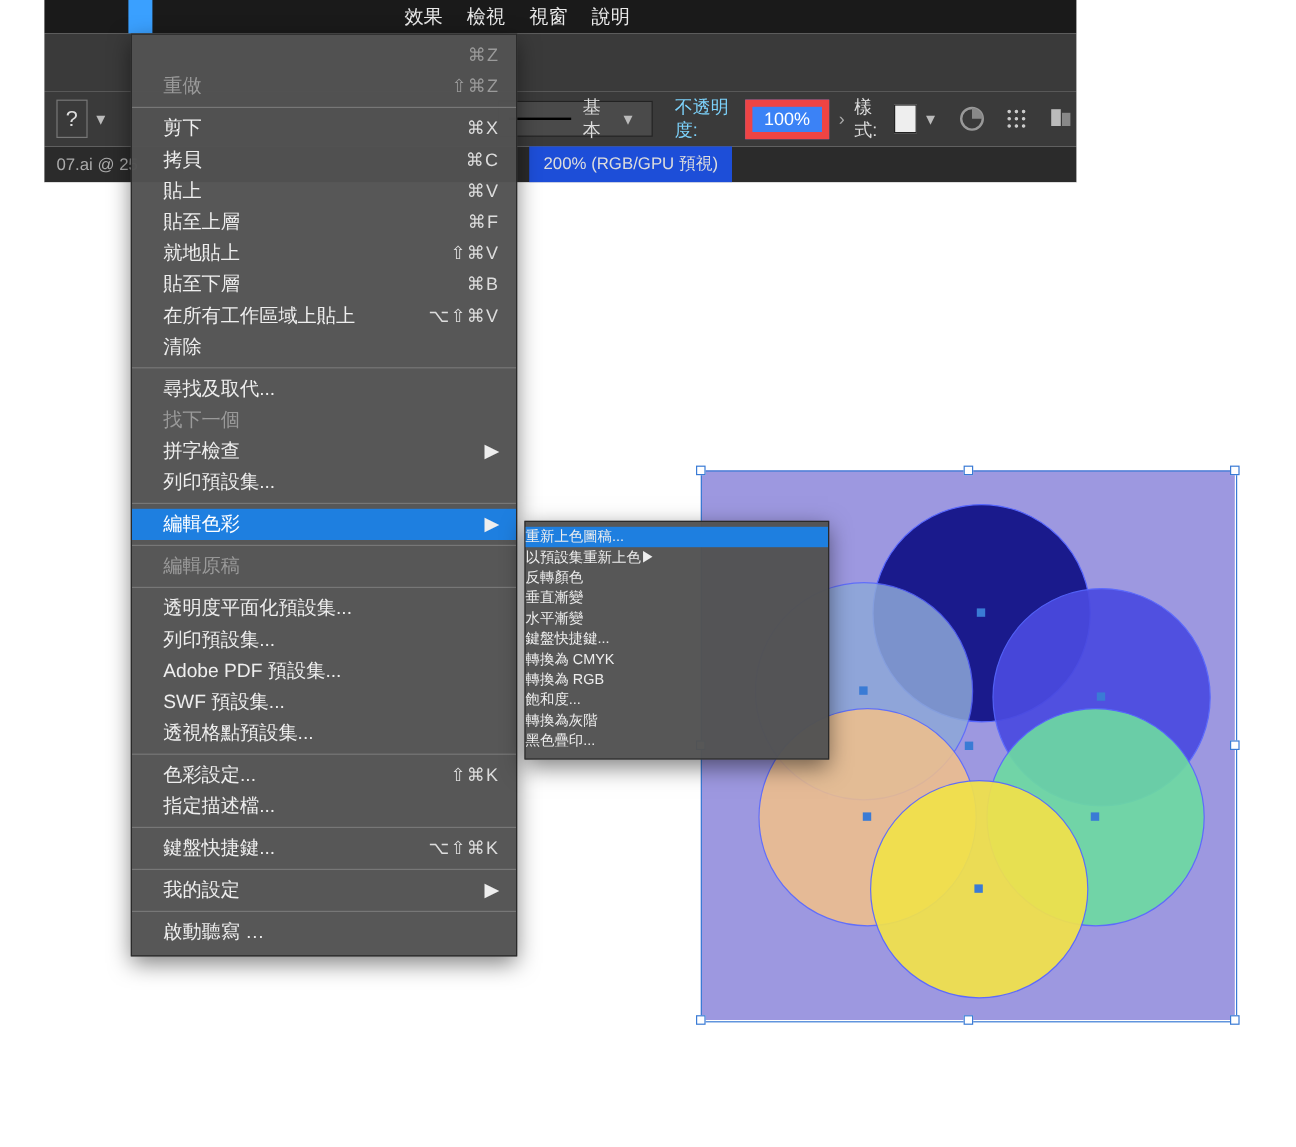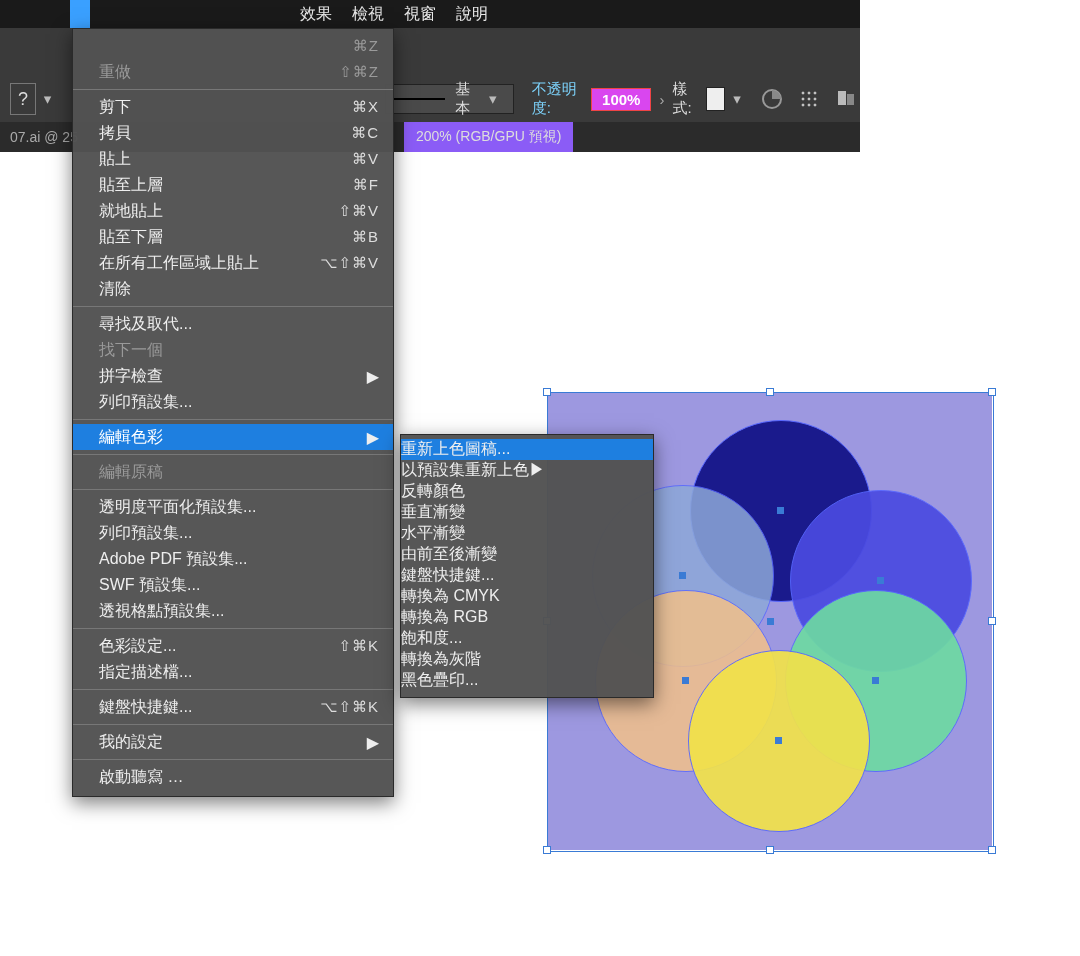--- a/index.html
+++ b/index.html
@@ -1,51 +1,51 @@
 <!DOCTYPE html>
 <html><head>
 <meta charset="utf-8">
 <style>
   html,body{margin:0;padding:0;width:1080px;height:956px;background:#fff;font-family:"Helvetica Neue",Arial,"PingFang TC","Heiti TC",sans-serif;overflow:hidden;}
-  .app{position:relative;width:860px;height:956px;}
+  .app{position:relative;width:860px;height:956px;margin-left:37px;}
   
   .menubar{position:absolute;left:0;top:0;right:0;height:28px;background:#1a1a1a;display:flex;align-items:center;padding-left:70px;color:#e8e8e8;font-size:16px;}
   .menubar .mb-item{cursor:default;padding:0 10px;height:28px;display:flex;align-items:center;}
   .menubar .mb-item.active{background:#3aa0ff;color:#fff;}
   .menubar .gap{width:200px;}
   
   .row2{position:absolute;left:0;top:28px;right:0;height:48px;background:#3a3a3a;}
   .row3{position:absolute;left:0;top:76px;right:0;height:46px;background:#3a3a3a;display:flex;align-items:center;color:#ddd;font-size:15px;}
   .row3 .qbox{margin-left:10px;width:30px;height:30px;border:1px solid #777;display:flex;align-items:center;justify-content:center;color:#ddd;font-size:18px;}
   .row3 .dd{width:14px;text-align:center;color:#bbb;margin:0 6px;}
   .row3 .spacer1{width:400px;}
   .stroke-box{display:flex;align-items:center;background:#4a4a4a;border:1px solid #222;height:28px;padding:0 8px;margin-left:6px;}
   .stroke-line{width:60px;height:2px;background:#000;margin-right:10px;}
   .opacity-label{margin-left:18px;color:#7dd3fc;}
-  .opacity-val{display:inline-block;background:#d946ef;border:1px solid #ef4444;padding:2px 10px;margin-left:8px;color:#fff;font-weight:bold;}
+  .opacity-val{display:inline-block;background:#3b82f6;border:6px solid #ef4444;padding:2px 10px;margin-left:8px;color:#fff;}
   .chev{display:inline-block;margin:0 8px;color:#aaa;}
   .style-swatch{display:inline-block;width:22px;height:22px;background:#eee;vertical-align:middle;margin-left:6px;border:1px solid #222;}
   .ico{display:inline-flex;align-items:center;justify-content:center;width:34px;height:28px;margin-left:10px;}
   .row4{position:absolute;left:0;top:122px;right:0;height:30px;background:#2b2b2b;display:flex;align-items:center;color:#ddd;font-size:14px;padding-left:4px;}
-  .row4 .tab{background:#8b5cf6;height:30px;display:flex;align-items:center;padding:0 12px;color:#ddd;}
+  .row4 .tab{background:#1d4ed8;height:30px;display:flex;align-items:center;padding:0 12px;color:#ddd;}
   
   .canvas{position:absolute;left:0;top:152px;right:0;bottom:0;background:#fff;}
   .circle{position:absolute;border-radius:50%;border:1px solid #5767ff;}
   .sel-handle{position:absolute;width:8px;height:8px;background:#fff;border:1px solid #3a7bd5;box-sizing:border-box;}
   .center-pt{position:absolute;width:7px;height:7px;background:#3a7bd5;}
   
   .menu{position:absolute;left:72px;top:28px;width:320px;background:rgba(82,82,82,0.97);border:1px solid #2a2a2a;box-shadow:0 6px 18px rgba(0,0,0,.5);color:#eee;font-size:16px;padding:4px 0 6px 0;}
   .menu .mi{display:flex;align-items:center;justify-content:space-between;height:26px;padding:0 14px 0 26px;white-space:nowrap;}
   .menu .mi.disabled{color:#9a9a9a;}
   .menu .mi.selected{background:#1e7fe0;color:#fff;}
   .menu .mi .sc{color:#ddd;font-size:15px;letter-spacing:1px;}
   .menu .mi.disabled .sc{color:#9a9a9a;}
   .menu .mi .arrow{color:#eee;}
   .menu .sep{height:1px;background:#777;margin:4px 0;}
-  .submenu{position:absolute;left:400px;top:434px;width:252px;background:rgba(82,82,82,0.97);border:1px solid #2a2a2a;box-shadow:0 6px 18px rgba(0,0,0,.5);color:#eee;font-size:16px;padding:4px 0 6px 0;}
+  .submenu{position:absolute;left:400px;top:434px;width:252px;background:rgba(82,82,82,0.97);border:1px solid #2a2a2a;box-shadow:0 6px 18px rgba(0,0,0,.5);color:#eee;font-size:12px;padding:4px 0 6px 0;}
   .submenu .mi.selected{background:#1e7fe0;}
 </style>
 </head>
 <body>
 
 <div class="app">
 
   <div class="menubar">
     <div class="mb-item active"></div>
     <div class="gap"></div>
@@ -251,21 +251,20 @@
       </div>
   </div>
 
   <div class="submenu">
     <div class="mi selected"><span>重新上色圖稿...</span><span></span></div>
     <div class="mi"><span>以預設集重新上色</span><span class="arrow">▶</span></div>
     <div class="sep"></div>
     <div class="mi"><span>反轉顏色</span><span></span></div>
     <div class="mi"><span>垂直漸變</span><span></span></div>
     <div class="mi"><span>水平漸變</span><span></span></div>
-    <div class="mi"><span>由前至後漸變</span><span></span></div>
     <div class="mi"><span>鍵盤快捷鍵...</span><span></span></div>
     <div class="mi disabled"><span>轉換為 CMYK</span><span></span></div>
     <div class="mi"><span>轉換為 RGB</span><span></span></div>
     <div class="mi"><span>飽和度...</span><span></span></div>
     <div class="mi"><span>轉換為灰階</span><span></span></div>
     <div class="mi"><span>黑色疊印...</span><span></span></div>
   </div>
 </div>
 
 </body></html>

